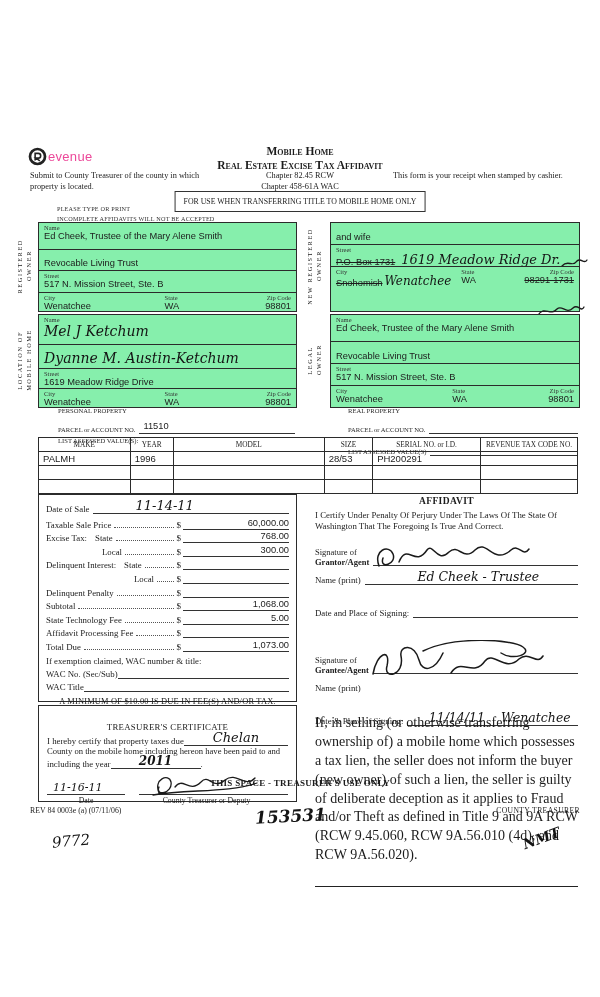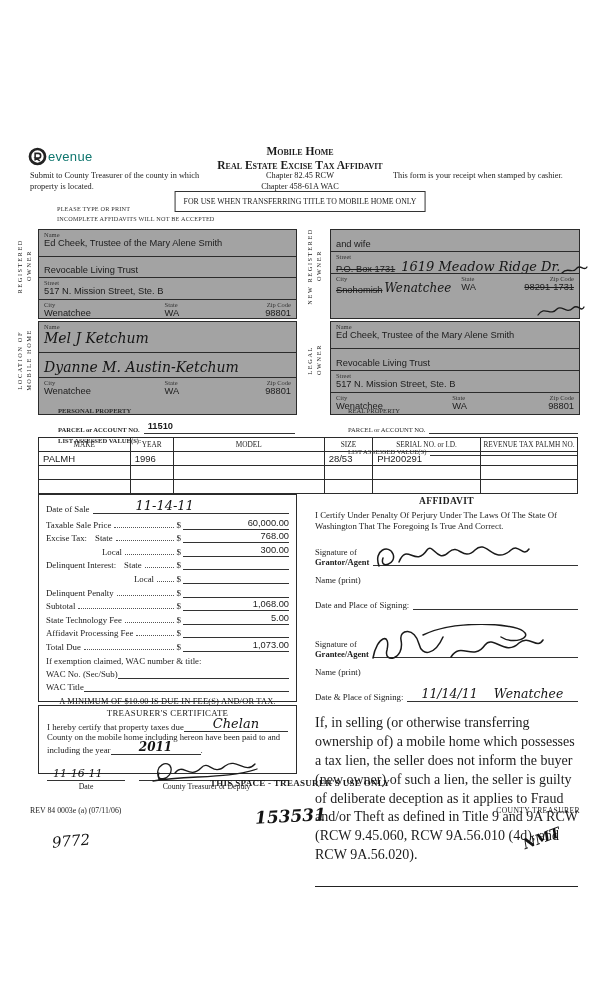--- a/index.html
+++ b/index.html
@@ -6,35 +6,35 @@
   .page{position:relative;width:600px;height:997px;background:#fff;color:#1c1c1c;
         font-family:"Liberation Serif",serif;overflow:hidden;}
   .abs{position:absolute;}
   .b{font-weight:bold;}
   .center{text-align:center;}
   .strike{text-decoration:line-through;}
   .hw{font-family:"DejaVu Serif",serif;font-style:italic;color:#141414;}
 
   
   .logo{display:flex;align-items:center;gap:1px;}
-  .logo-word{font-family:"Liberation Sans",sans-serif;font-size:13px;color:#0f766e;letter-spacing:.3px;}
+  .logo-word{font-family:"Liberation Sans",sans-serif;font-size:13px;color:#ec4899;letter-spacing:.3px;}
   .title{left:0;right:0;top:145px;text-align:center;font-weight:bold;font-variant:small-caps;
          font-size:11.5px;line-height:1.2;}
   .subrow{top:170px;font-size:8.3px;line-height:1.35;}
   .usebox{top:191px;left:50%;transform:translateX(-50%);border:1px solid #333;
           font-size:7.8px;padding:5px 8px;white-space:nowrap;}
   .typenotes{left:57px;top:204px;font-size:6.2px;line-height:1.55;letter-spacing:.2px;color:#333;}
 
   
   .vlabel{display:flex;align-items:center;justify-content:center;gap:1px;width:20px;}
   .vlabel span{writing-mode:vertical-rl;transform:rotate(180deg);font-size:6.3px;
                letter-spacing:1.6px;line-height:8px;white-space:nowrap;color:#222;}
 
   
-  .obox{border:1.2px solid #2b2b2b;display:flex;flex-direction:column;background:#a3a3a3;margin-top:7px;}
+  .obox{border:1.2px solid #2b2b2b;display:flex;flex-direction:column;background:#86efac;}
   .orow{padding:0 5px;position:relative;}
   .orow + .orow{border-top:1px solid #2b2b2b;}
   .orow-name1{height:26px;}
   .orow-name2{height:19px;display:flex;align-items:flex-end;padding-bottom:2px;}
   .orow-street{height:21px;}
   .orow-city{flex:1;display:flex;padding:0;}
   .flabel{font-size:6.5px;color:#333;padding-top:1px;}
   .fval{font-family:"Liberation Sans",sans-serif;font-size:9.3px;white-space:nowrap;}
   .ocell{padding:0 5px;}
   .ocell.city{flex:1.9;}
@@ -73,21 +73,21 @@
   .cur{font-size:9px;margin-right:2px;}
   .amt{width:106px;border-bottom:1px solid #333;text-align:right;
        font-family:"Liberation Sans",sans-serif;font-size:9.3px;padding-bottom:1px;}
   .wac-note{font-size:8.8px;margin-top:4px;height:11px;}
   .wac-row{display:flex;align-items:flex-end;height:12.5px;font-size:8.8px;}
   .uline{border-bottom:1px solid #333;}
   .flex{flex:1;}
   .min-note{text-align:center;font-size:8.4px;margin-top:5px;letter-spacing:.2px;}
 
   
-  .tbox{border:1.2px solid #2b2b2b;padding:2px 8px;font-size:8.8px;}
+  .tbox{border:1.2px solid #2b2b2b;padding:16px 8px;font-size:8.8px;}
   .tc-title{text-align:center;font-size:8.8px;letter-spacing:.3px;margin-bottom:1px;}
   .tc-line1{display:flex;align-items:flex-end;height:13px;}
   .tc-line1 .uline{text-align:center;}
   .tc-line1 .hw{font-size:13px;}
   .tc-line2{height:10px;font-size:8.6px;}
   .tc-line3{display:flex;align-items:flex-end;height:13px;}
   .w90{width:90px;text-align:center;}
   .w70{width:78px;}
   .tc-line3 .hw{font-size:12px;font-weight:bold;}
   .tc-sigrow{display:flex;align-items:flex-end;height:15px;margin-top:11px;}
@@ -100,21 +100,21 @@
 
   
   .affcol{font-size:8.8px;}
   .aff-title{text-align:center;font-weight:bold;font-size:9.5px;letter-spacing:.4px;margin-bottom:4px;}
   .aff-para{line-height:1.3;margin-bottom:9px;}
   .sig-block{position:relative;display:flex;align-items:flex-end;height:26px;margin-bottom:2px;}
   .sig-labels{font-size:8.5px;line-height:1.25;}
   .sig-line{flex:1;border-bottom:1px solid #333;margin-left:4px;margin-bottom:2px;}
   .signature{position:absolute;}
   .signature path{fill:none;stroke:#1a1a1a;stroke-width:1.5;stroke-linecap:round;}
-  .af-row{display:flex;align-items:flex-end;height:15px;margin-bottom:10px;}
+  .af-row{display:flex;align-items:flex-end;height:15px;margin-bottom:18px;text-align:center;}
   .af-label{white-space:nowrap;}
   .af-row .uline{margin-left:4px;position:relative;}
   .af-row .hw{font-size:12.5px;margin-left:14px;white-space:nowrap;}
   .place{margin-left:36px;}
   .spacer12{height:12px;}
 
   .lien{font-size:14px;line-height:1.35;padding-bottom:21px;border-bottom:1.6px solid #222;}
   .space-note{left:0;right:0;text-align:center;font-weight:bold;font-size:9px;letter-spacing:.3px;}
 
   
@@ -229,20 +229,24 @@
   </svg>
 
   <div class="abs obox" style="left:38px;top:314px;width:257px;height:92px;">
     <div class="orow orow-name1" style="height:30px;">
       <div class="flabel">Name</div>
       <div class="hw hw-name">Mel J Ketchum</div>
     </div>
     <div class="orow orow-name2" style="height:22px;">
       <div class="hw hw-name">Dyanne M. Austin-Ketchum</div>
     </div>
+    <div class="orow orow-street" style="height:20px;">
+      <div class="flabel">Street</div>
+      <div class="fval">1619 Meadow Ridge Drive</div>
+    </div>
     <div class="orow orow-city">
       <div class="ocell city">
           <div class="flabel">City</div>
           <div class="fval">Wenatchee</div>
         </div>
       <div class="ocell state">
           <div class="flabel">State</div>
           <div class="fval">WA</div>
         </div>
       <div class="ocell zip">
@@ -273,21 +277,21 @@
           <div class="flabel">State</div>
           <div class="fval">WA</div>
         </div>
       <div class="ocell zip">
           <div class="flabel">Zip Code</div>
           <div class="fval">98801</div>
         </div>
     </div>
   </div>
 
-  <div class="abs" style="left:58px;top:407px;width:237px;font-weight:bold;">
+  <div class="abs" style="left:58px;top:407px;width:237px;">
     <div class="plabel">PERSONAL PROPERTY</div>
     <div class="prow">
         <span class="plabel">PARCEL or ACCOUNT NO.</span>
         <span class="pu"><span class="pval">11510</span></span>
       </div>
     <div class="prow" style="margin-top:3px;">
         <span class="plabel">LIST ASSESSED VALUE(S):</span>
       </div>
   </div>
   <div class="abs" style="left:348px;top:407px;width:230px;">
@@ -311,21 +315,21 @@
         <col style="width:20%">
         <col style="width:18%">
       </colgroup>
     <tbody>
         <tr>
       <th>MAKE</th>
       <th>YEAR</th>
       <th>MODEL</th>
       <th>SIZE</th>
       <th>SERIAL NO. or I.D.</th>
-      <th>REVENUE TAX PALMH NO.</th>
+      <th>REVENUE TAX CODE NO.</th>
     </tr>
     <tr>
       <td>PALMH</td>
       <td>1996</td>
       <td></td>
       <td>28/53</td>
       <td>PH200291</td>
       <td></td>
     </tr>
     <tr>
@@ -461,20 +465,21 @@
         <div>Signature of</div>
         <div class="b">Grantor/Agent</div>
       </div>
       <div class="sig-line"></div>
       <svg class="signature scribble" style="left:56px;bottom:-4px;" width="160" height="32" viewBox="0 0 160 32">
         <path d="M8 26 C2 10 18 4 22 14 C26 24 8 30 12 18 M28 22 C36 2 44 28 56 10 C62 2 66 24 78 12 C88 3 92 22 104 10 C116 -2 122 26 140 10 C148 3 152 18 158 9"></path>
       </svg>
     </div>
     <div class="af-row">
       <span class="af-label">Name (print)</span>
+      <span class="uline flex"><span class="hw">Ed Cheek - Trustee</span></span>
     </div>
     <div class="af-row">
       <span class="af-label">Date and Place of Signing:</span>
       <span class="uline flex"></span>
     </div>
 
     <div class="spacer12"></div>
 
     <div class="sig-block" style="height:28px;">
       <div class="sig-labels">

